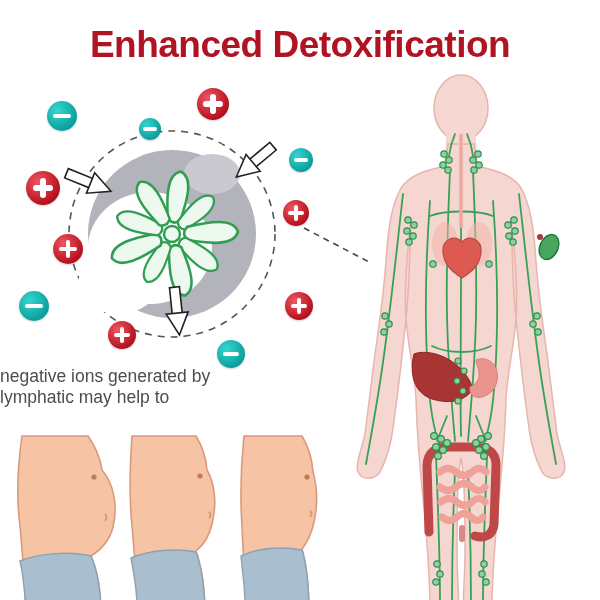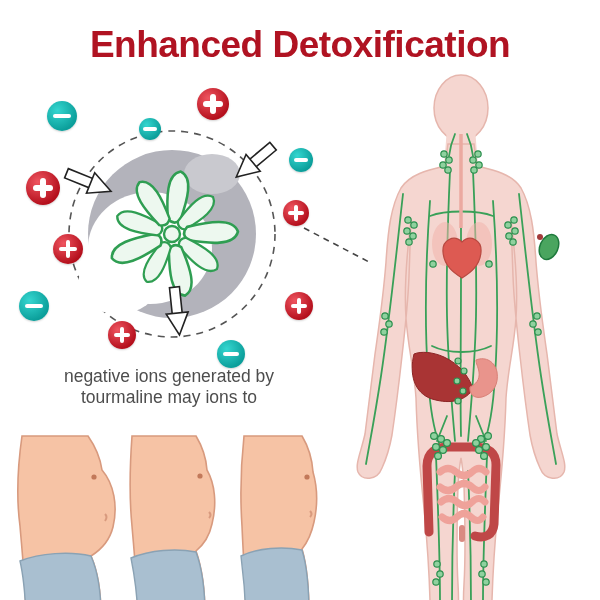--- a/index.html
+++ b/index.html
@@ -6,21 +6,21 @@
   .stage{
     position:relative;width:600px;height:600px;overflow:hidden;background:#ffffff;
     font-family:"Liberation Sans", sans-serif;margin:16px auto;
   }
   .art{position:absolute;left:0;top:0;}
   .title{
     position:absolute;left:0;top:8px;width:100%;margin:0;text-align:center;
     font-size:37px;font-weight:800;color:#b01322;letter-spacing:-0.5px;
   }
   .caption{
-    position:absolute;left:0;top:350px;width:338px;text-align:center;
+    position:absolute;left:0;top:350px;width:338px;text-align:left;
     color:#4d4d4d;font-size:17.5px;line-height:1.22;font-weight:400;
   }
   .ion{
     position:absolute;border-radius:50%;box-shadow:0 1px 2px rgba(0,0,0,.18);
   }
   .ion.plus{background:radial-gradient(circle at 35% 32%, #ef5560, #b40f1c 72%);}
   .ion.minus{background:radial-gradient(circle at 35% 32%, #35d6d0, #0b9e9a 72%);}
   .ion::before{content:"";position:absolute;left:20%;top:42%;width:60%;height:16%;background:#fff;border-radius:3px;}
   .ion.plus::after{content:"";position:absolute;left:42%;top:20%;width:16%;height:60%;background:#fff;border-radius:3px;}
   .s22{width:22px;height:22px}.s24{width:24px;height:24px}.s26{width:26px;height:26px}
@@ -233,16 +233,16 @@
   <div class="ion plus s26" style="left:283px;top:184px"></div>
   <div class="ion minus s30" style="left:19px;top:275px"></div>
   <div class="ion plus s28" style="left:285px;top:276px"></div>
   <div class="ion plus s28" style="left:108px;top:305px"></div>
   <div class="ion minus s28" style="left:217px;top:324px"></div>
 
   <h1 class="title">Enhanced Detoxification</h1>
 
   <div class="caption">
     <div>negative ions generated by</div>
-    <div>tourmaline may ions to</div>
+    <div>lymphatic may help to</div>
   </div>
 
 </div>
 
 </body></html>

